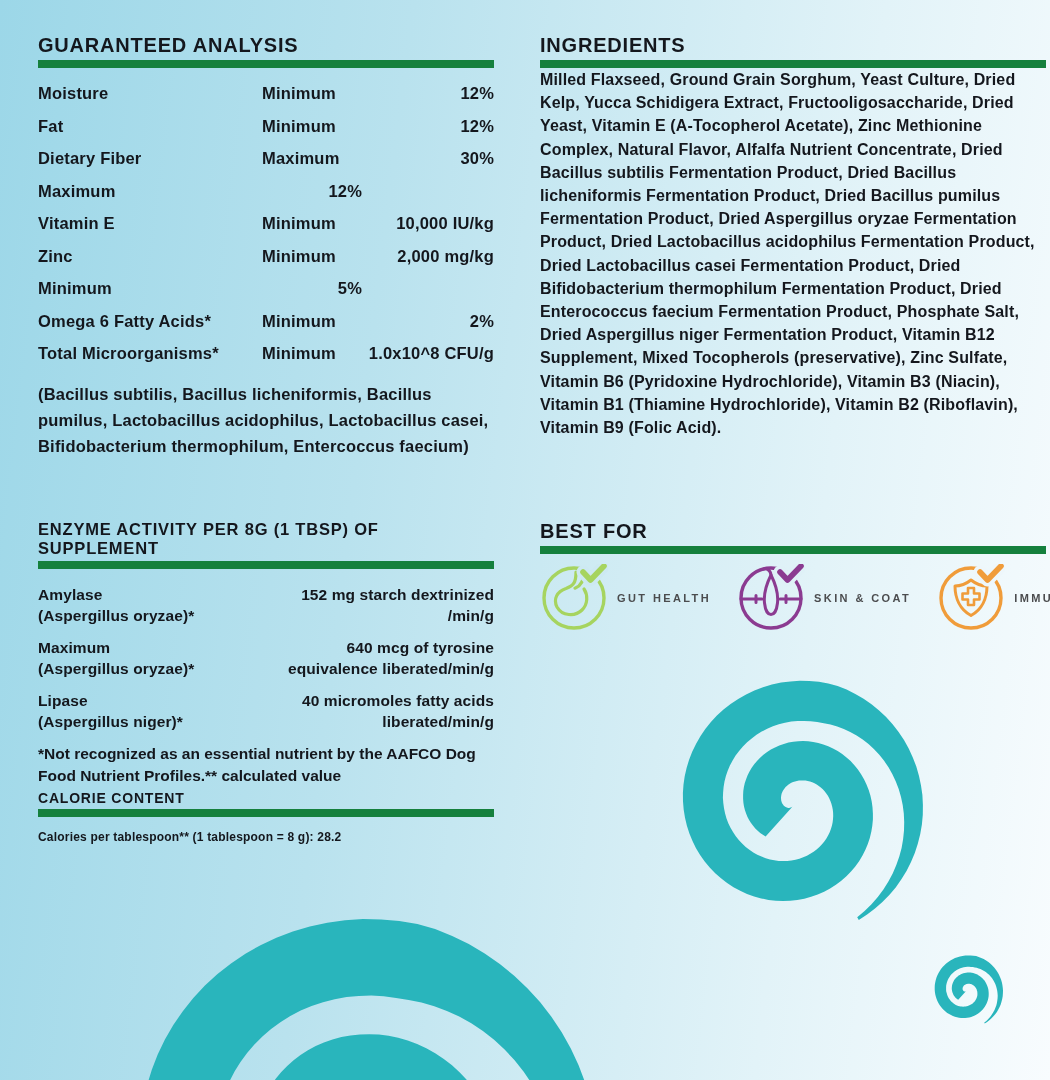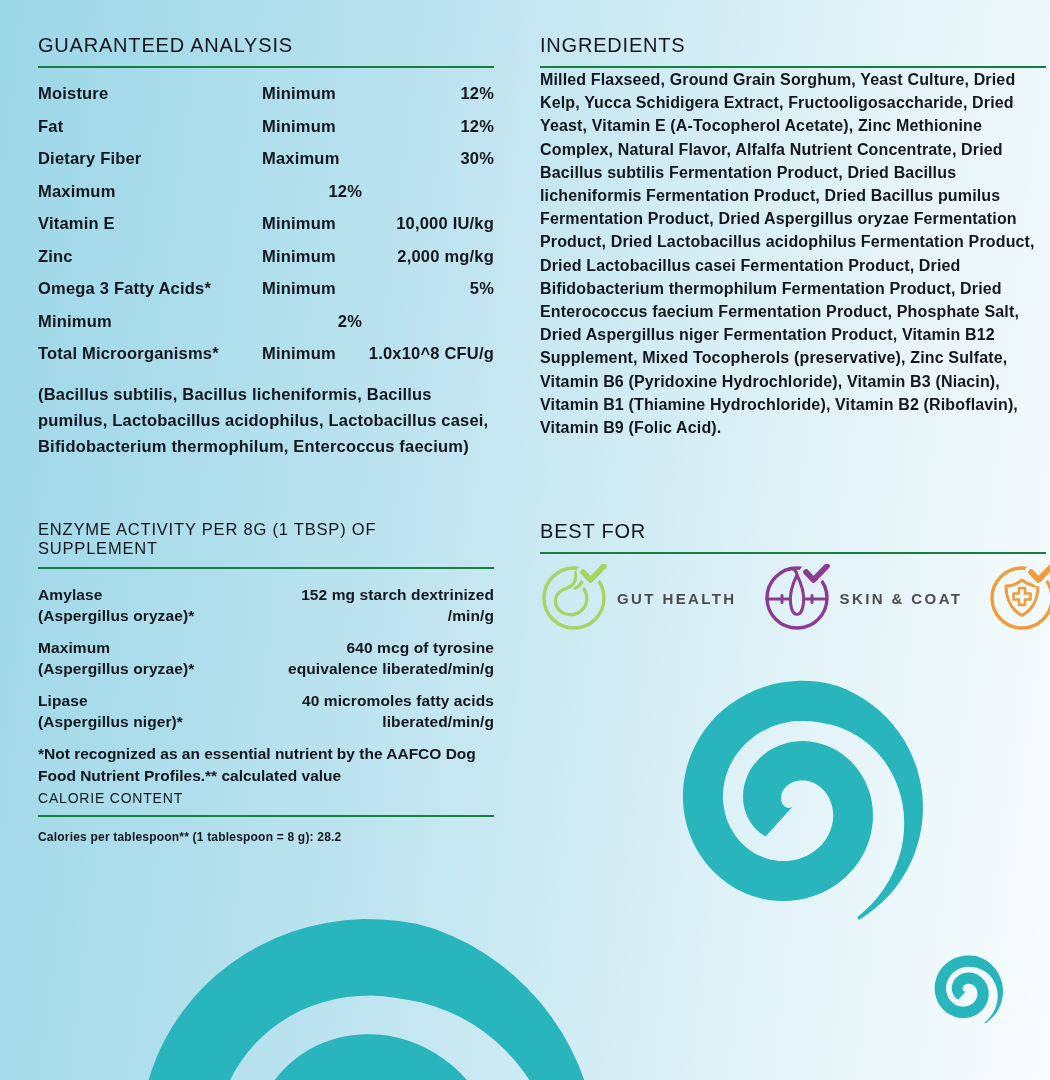--- a/index.html
+++ b/index.html
@@ -9,22 +9,22 @@
     font-family:"Liberation Sans", sans-serif;
     color:#14171d;
     background:linear-gradient(97deg, #9cd7e8 0%, #b9e2ee 35%, #e2f3f8 75%, #f8fcfe 100%);
   }
   #decor { position:absolute; left:0; top:0; z-index:0; }
   .col { position:absolute; top:34px; z-index:1; }
   .col-left  { left:38px;  width:456px; }
   .col-right { left:540px; width:506px; }
   .section { position:absolute; left:0; width:100%; }
   .sec-title {
-    font-size:20px; font-weight:normal; letter-spacing:0.8px;
-    padding-bottom:9px; border-bottom:2px solid #15803d;
+    font-size:20px; font-weight:bold; letter-spacing:0.8px;
+    padding-bottom:3px; border-bottom:8px solid #15803d;
   }
   .sec-title.small { font-size:16.5px; }
   .sec-title.med { font-size:14px; }
 
   
   .ga-table { margin-top:15px; }
   .ga-row {
     display:grid; grid-template-columns:224px 100px 1fr;
     align-items:baseline; margin-bottom:12px;
     font-size:16.5px; font-weight:bold; letter-spacing:0.2px; line-height:20.5px;
@@ -42,21 +42,21 @@
   .footnote { margin-top:3px; font-size:15.5px; font-weight:bold; line-height:22px; }
 
   .calorie-text { margin-top:13px; font-size:12px; font-weight:bold; letter-spacing:0.2px; }
 
   .ingredients-text { margin-top:0; font-size:16px; font-weight:bold; line-height:23.2px; letter-spacing:0.15px; }
 
   
   .bf-row { margin-top:10px; display:flex; align-items:center; gap:26px; }
   .bf-item { display:flex; align-items:center; gap:9px; flex:0 0 auto; }
   .bf-label {
-    font-size:15px; font-weight:bold; letter-spacing:2.4px;
+    font-size:11px; font-weight:bold; letter-spacing:2.4px;
     color:#4b4c4e; white-space:nowrap;
   }
   .bf-icon { display:block; }
   .ln { fill:none; stroke-linecap:round; stroke-linejoin:round; }
   .g  { stroke:#a6d45f; }
   .p  { stroke:#8b3b91; }
   .o  { stroke:#f09c3a; }
   .halo-g { stroke:#cde9f2; }
   .halo-p { stroke:#dff1f7; }
   .halo-o { stroke:#eef7fb; }
@@ -98,25 +98,25 @@
         <span>Vitamin E</span>
         <span>Minimum</span>
         <span class="ga-value">10,000 IU/kg</span>
       </div>
       <div class="ga-row">
         <span>Zinc</span>
         <span>Minimum</span>
         <span class="ga-value">2,000 mg/kg</span>
       </div>
       <div class="ga-row">
-        <span>Omega 3 Fatty Acids*</span>
         <span>Minimum</span>
         <span class="ga-value">5%</span>
       </div>
       <div class="ga-row">
+        <span>Omega 6 Fatty Acids*</span>
         <span>Minimum</span>
         <span class="ga-value">2%</span>
       </div>
       <div class="ga-row">
         <span>Total Microorganisms*</span>
         <span>Minimum</span>
         <span class="ga-value">1.0x10^8 CFU/g</span>
       </div>
     </div>
     <div class="ga-note">(Bacillus subtilis, Bacillus licheniformis, Bacillus pumilus, Lactobacillus acidophilus, Lactobacillus casei, Bifidobacterium thermophilum, Entercoccus faecium)</div>

